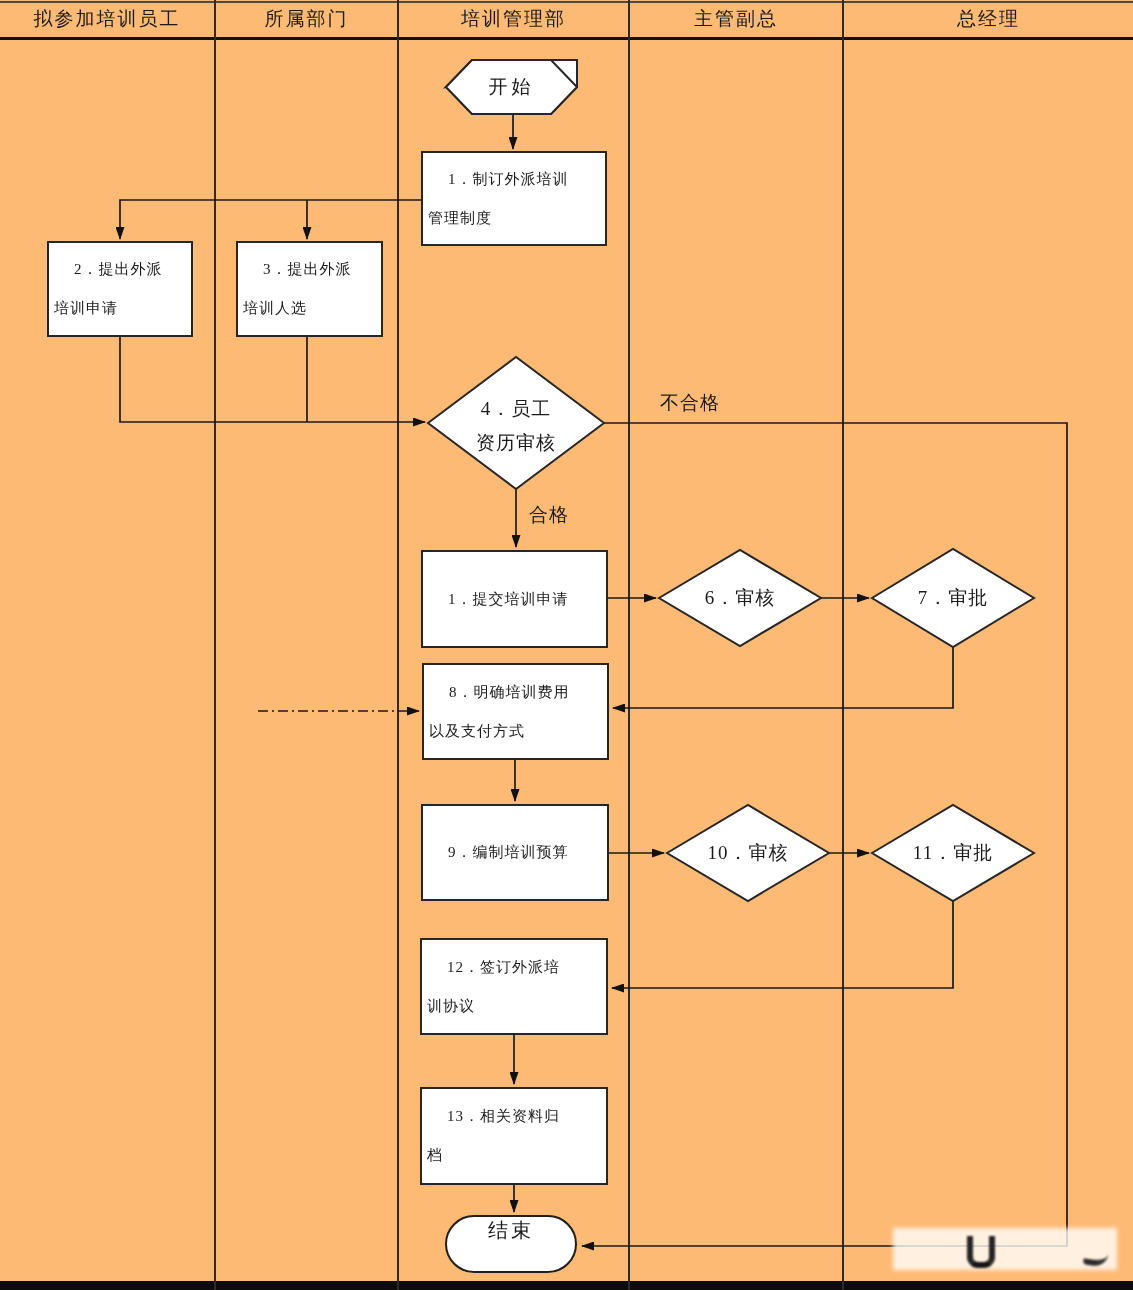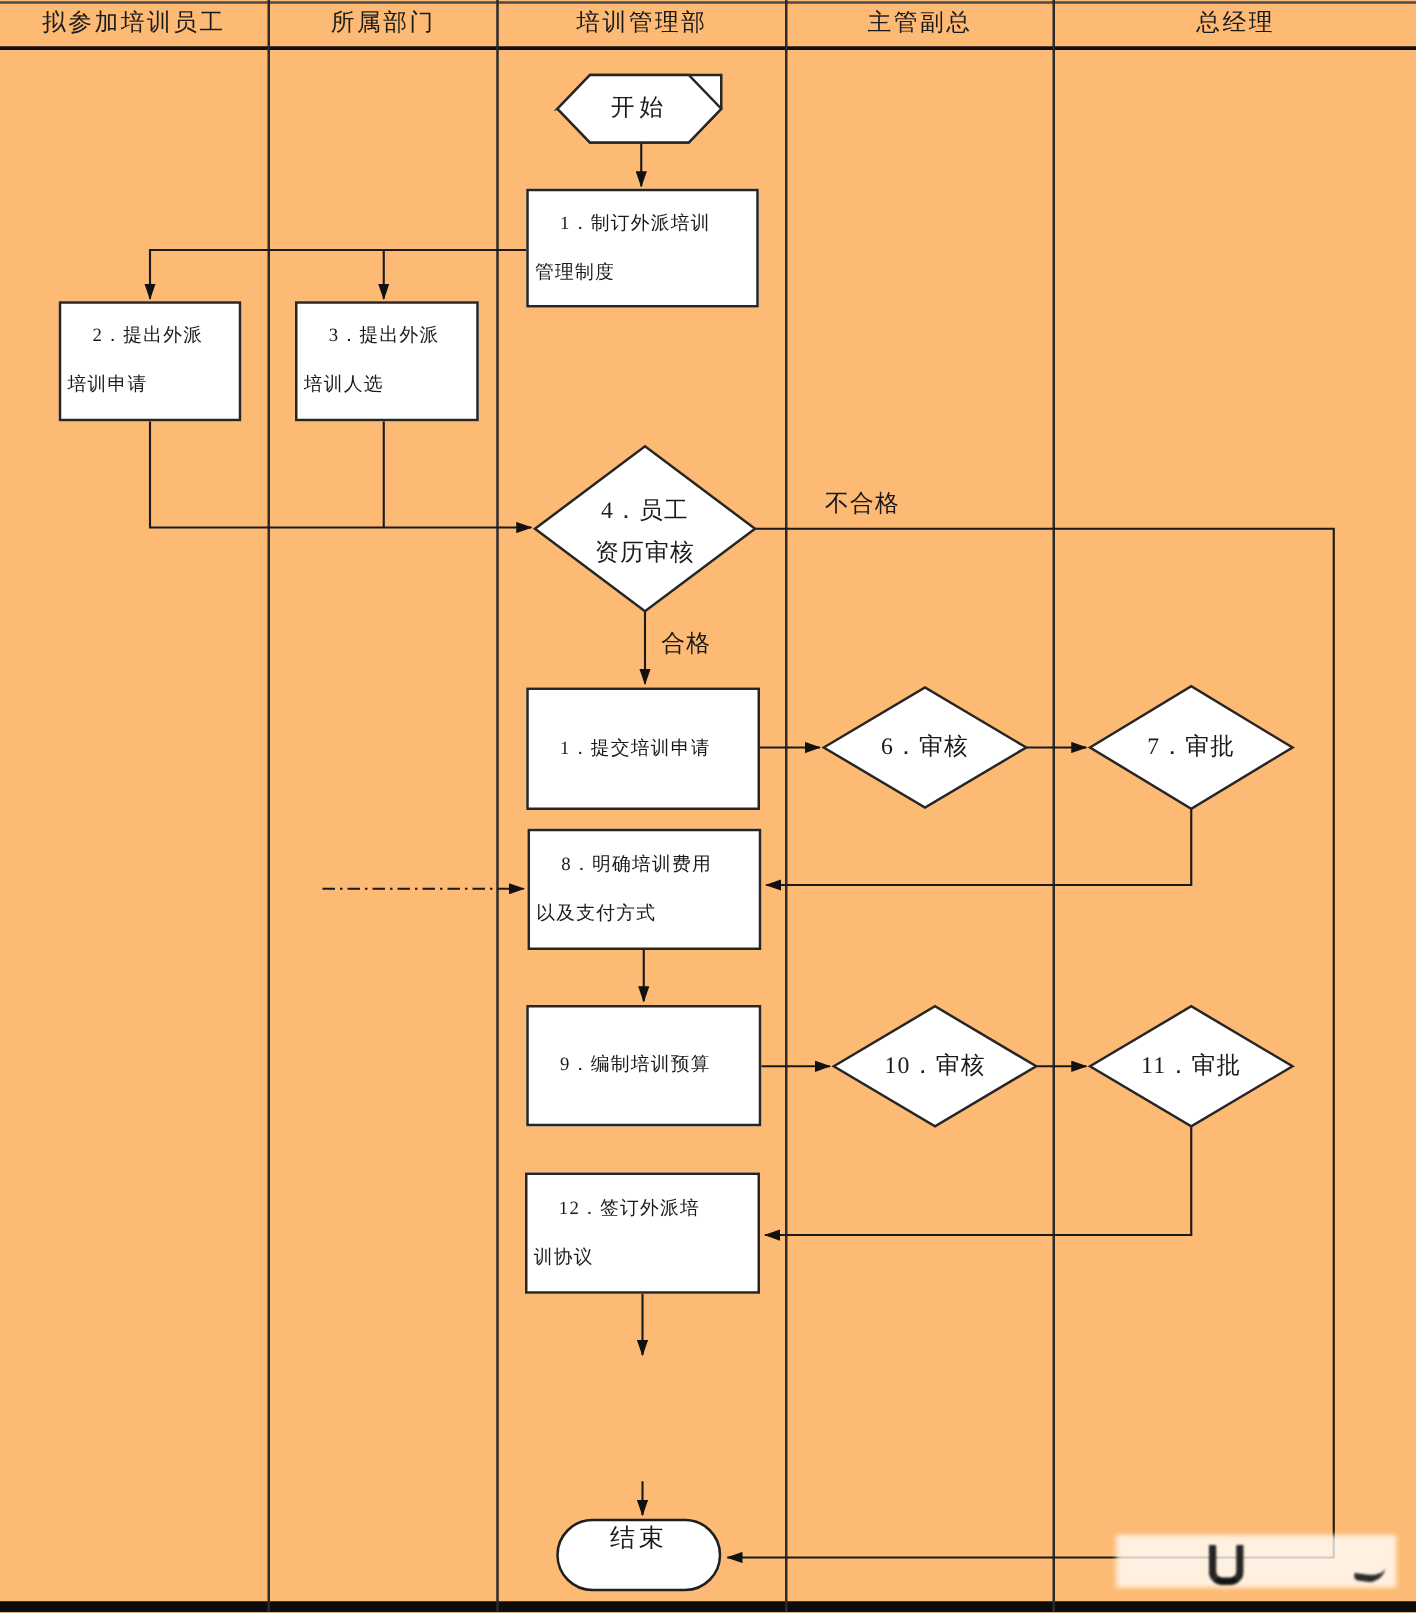--- a/index.html
+++ b/index.html
@@ -137,20 +137,24 @@
     <span class="lbl">8．明确培训费用
 以及支付方式</span>
   </div>
   <div class="box" style="left:421px;top:804px;width:184px;height:93px;">
     <span class="lbl">9．编制培训预算</span>
   </div>
   <div class="box" style="left:420px;top:938px;width:184px;height:93px;">
     <span class="lbl">12．签订外派培
 训协议</span>
   </div>
+  <div class="box" style="left:420px;top:1087px;width:184px;height:94px;">
+    <span class="lbl">13．相关资料归
+档</span>
+  </div>
 
   <div class="overlay-text" style="left:446px;top:60px;width:131px;height:54px;letter-spacing:4px;">
     <span class="lbl">开始</span>
   </div>
   <div class="overlay-text" style="left:428px;top:362px;width:176px;height:127px;">
     <span class="lbl">4．员工
 资历审核</span>
   </div>
   <div class="overlay-text" style="left:659px;top:550px;width:162px;height:96px;">
     <span class="lbl">6．审核</span>

